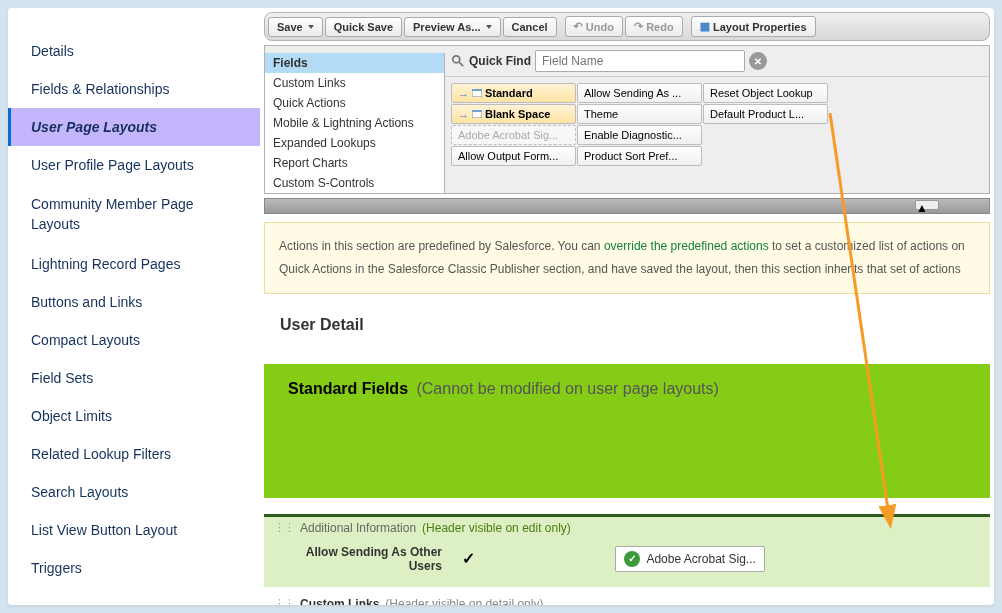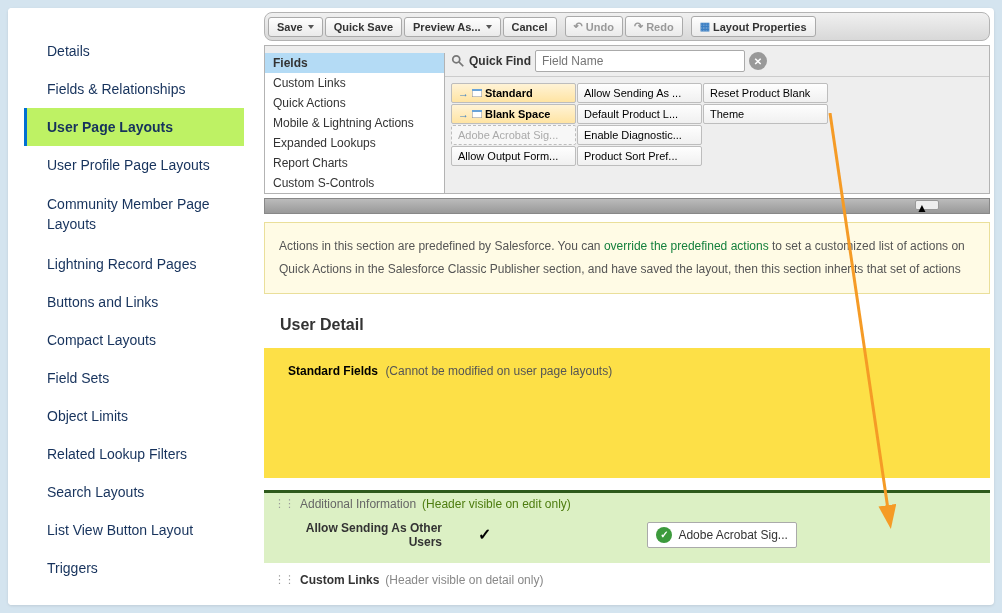--- a/index.html
+++ b/index.html
@@ -1,20 +1,20 @@
 <!DOCTYPE html>
 <html><head>
 <meta charset="utf-8">
 <style>
 * { box-sizing: border-box; margin: 0; padding: 0; }
 body { font-family: Arial, Helvetica, sans-serif; font-size: 12px; background: #d4e4ef; width: 1002px; height: 613px; overflow: hidden; position: relative; }
 .app { display: flex; background: #fff; margin: 8px; height: 597px; border-radius: 4px; overflow: hidden; box-shadow: 0 1px 3px rgba(0,0,0,0.1); }
-.sidebar { width: 252px; flex-shrink: 0; background: #fff; padding: 24px 16px; }
+.sidebar { width: 252px; flex-shrink: 0; background: #fff; padding: 24px 0; }
 .sidebar-item { padding: 11px 20px; font-size: 14px; color: #16325c; cursor: pointer; border-left: 3px solid transparent; }
-.sidebar-item.active { font-weight: 700; border-left-color: #0070d2; background: #bef264; }
+.sidebar-item.active { font-weight: 700; border-left-color: #0070d2; background: #c4b5fd; font-style: italic; }
 .sidebar-item.multi { line-height: 1.4; }
 .main { flex: 1; display: flex; flex-direction: column; position: relative; }
 .toolbar { background: linear-gradient(#f0f0f0,#d8d8d8); border: 1px solid #b3b3b3; border-radius: 8px; padding: 3px; display: flex; gap: 2px; align-items: center; margin: 4px; }
 .tbtn { background: linear-gradient(#fefefe,#eaeaea); border: 1px solid #aaa; border-radius: 3px; padding: 3px 8px; font-size: 11px; cursor: pointer; font-weight: 700; color: #333; display: inline-flex; align-items: center; gap: 3px; }
 .tbtn.disabled { color: #999; }
 .ddown::after { content: ""; display: inline-block; border-left: 3px solid transparent; border-right: 3px solid transparent; border-top: 4px solid #555; margin-left: 2px; }
 .palette { display: flex; border: 1px solid #b3b3b3; margin: 0 4px 4px 4px; background: #eee; }
 .palette-left { width: 180px; background: #fff; border-right: 1px solid #b3b3b3; margin-top: 7px; }
 .pal-item { padding: 3px 8px; font-size: 12px; color: #333; cursor: pointer; }
 .pal-item.sel { background: #b4dbf5; font-weight: 700; }
@@ -27,27 +27,27 @@
 .field-grid { display: grid; grid-template-columns: repeat(4, 125px); gap: 1px; padding: 6px; }
 .fcell { background: linear-gradient(#fefefe,#f0f0f0); border: 1px solid #bdbdbd; border-radius: 2px; padding: 3px 6px; font-size: 11px; display: flex; align-items: center; gap: 3px; white-space: nowrap; overflow: hidden; }
 .fcell.special { background: linear-gradient(#fff3d6,#ffe4a3); font-weight: 700; }
 .fcell.dragging { color: #aaa; background: #f7f7f7; border-style: dashed; }
 .minimap { height: 16px; background: linear-gradient(#bbb,#999); margin: 0 4px; border: 1px solid #888; position: relative; }
 .minimap .hdl { position: absolute; right: 50px; top: 1px; width: 24px; height: 10px; background: #eee; border: 1px solid #999; border-radius: 2px; }
 .content { flex: 1; overflow: hidden; }
 .yellow-box { background: #fffbe5; border: 1px solid #eadf9a; margin: 8px 4px; padding: 12px 14px; font-size: 12px; color: #555; line-height: 1.9; }
 .yellow-box a { color: #15803d; text-decoration: none; }
 .sec-title { font-size: 16px; font-weight: 700; padding: 14px 20px; color: #333; }
-.std-fields { background: #fde047; margin: 0 4px; padding: 16px 24px 100px 24px; font-size: 12px; }
+.std-fields { background: #84cc16; margin: 16px 4px; padding: 16px 24px 100px 24px; font-size: 16px; }
 .std-fields .hdr { font-weight: 700; display: inline; }
 .std-fields .note { color: #555; margin-left: 4px; }
 .add-info { margin: 12px 4px 0 4px; border-top: 3px solid #2e5a1c; background: #dcf0c4; }
 .add-info-hdr { padding: 4px 10px; color: #666; font-size: 12px; display: flex; align-items: center; gap: 6px; }
 .add-info-hdr .ttl { font-weight: 400; }
-.add-info-body { background: #dcf0c4; padding: 6px 18px 14px 18px; display: flex; align-items: center; gap: 36px; }
+.add-info-body { background: #dcf0c4; padding: 6px 18px 14px 18px; display: flex; align-items: center; gap: 20px; }
 .allow-lbl { font-weight: 700; font-size: 12px; color: #333; text-align: right; width: 160px; }
 .check { font-size: 16px; font-weight: 700; }
 .drop-target { background: #fff; border: 1px solid #aaa; border-radius: 2px; padding: 4px 8px; display: flex; align-items: center; gap: 6px; font-size: 12px; color: #333; margin-left: 120px; }
 .ok-icon { width: 16px; height: 16px; background: #3c9a3c; border-radius: 50%; display: inline-flex; align-items: center; justify-content: center; color: #fff; font-size: 10px; font-weight: 700; }
 .custom-links { margin: 6px 4px 0 4px; padding: 4px 10px; font-size: 12px; color: #333; display: flex; gap: 6px; }
 .custom-links .ttl { font-weight: 700; }
 .custom-links .note { color: #888; }
 .grip { color: #999; letter-spacing: -1px; font-size: 11px; }
 .arrow-overlay { position: absolute; left: 270px; top: 105px; pointer-events: none; }
 .sec-ico { width: 10px; height: 8px; }
@@ -119,32 +119,32 @@
         <div class="field-grid" id="fieldGrid">
             <div class="fcell special">
               <span style="color:#3b7fc4">→</span>
               <svg class="sec-ico" viewBox="0 0 10 8">
                 <rect width="10" height="8" fill="#fff" stroke="#888"></rect>
                 <rect y="0" width="10" height="2" fill="#6aa3d8"></rect>
               </svg>
               <span>Standard</span>
             </div>
             <div class="fcell">Allow Sending As ...</div>
-            <div class="fcell">Reset Product Blank</div>
+            <div class="fcell">Reset Object Lookup</div>
             <div style="visibility: hidden;"></div>
             <div class="fcell special">
               <span style="color:#3b7fc4">→</span>
               <svg class="sec-ico" viewBox="0 0 10 8">
                 <rect width="10" height="8" fill="#fff" stroke="#888"></rect>
                 <rect y="0" width="10" height="2" fill="#6aa3d8"></rect>
               </svg>
               <span>Blank Space</span>
             </div>
+            <div class="fcell">Theme</div>
             <div class="fcell">Default Product L...</div>
-            <div class="fcell">Theme</div>
             <div style="visibility: hidden;"></div>
             <div class="fcell dragging">Adobe Acrobat Sig...</div>
             <div class="fcell">Enable Diagnostic...</div>
             <div style="visibility: hidden;"></div>
             <div style="visibility: hidden;"></div>
             <div class="fcell">Allow Output Form...</div>
             <div class="fcell">Product Sort Pref...</div>
             <div style="visibility: hidden;"></div>
             <div style="visibility: hidden;"></div>
           </div>

